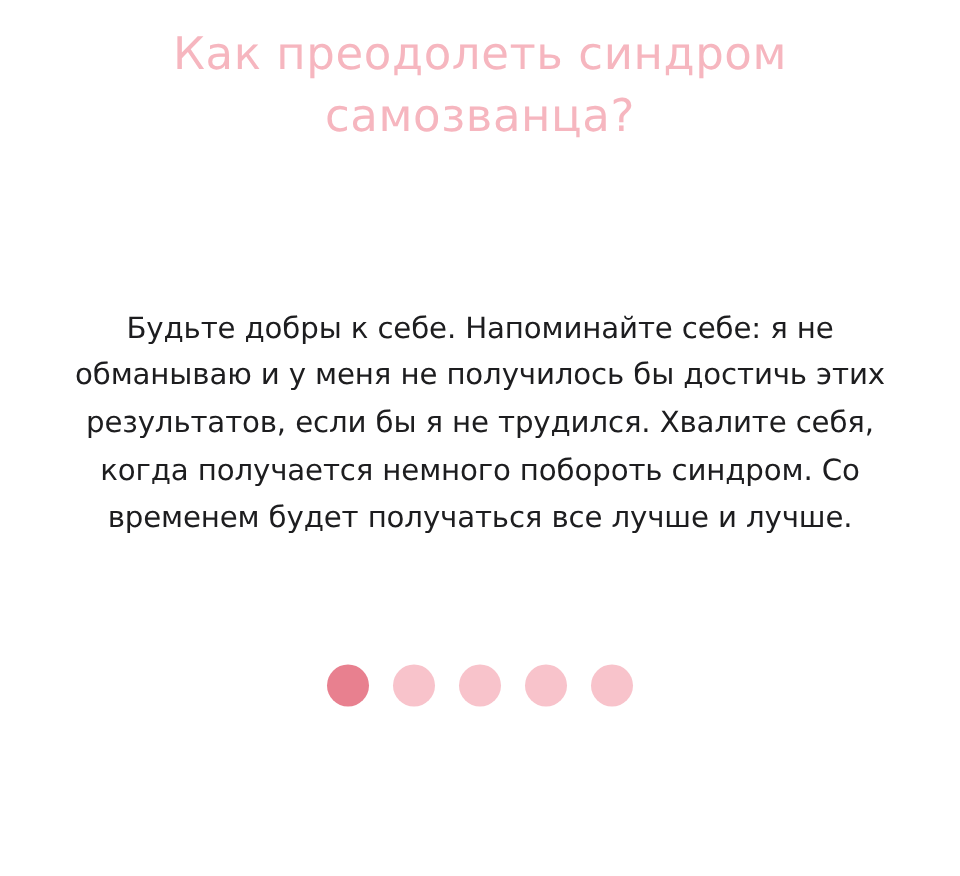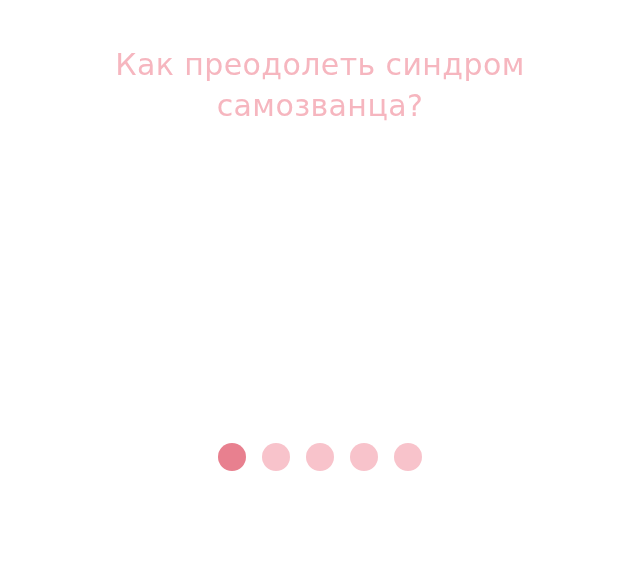--- a/index.html
+++ b/index.html
@@ -17,21 +17,21 @@
     position: relative;
     width: 640px;
     height: 584px;
     background: #ffffff;
     box-sizing: border-box;
     display: flex;
     flex-direction: column;
     align-items: center;
   }
   .title {
-    margin-top: 44px;
+    margin-top: 16px;
     width: 520px;
     text-align: center;
     color: #f6b6bf;
     font-family: "DejaVu Sans", sans-serif;
     font-size: 30px;
     line-height: 1.38;
     font-weight: 400;
     letter-spacing: 0.4px;
   }
   .body-text {
@@ -62,20 +62,21 @@
     display: block;
   }
 </style>
 </head>
 <body>
 
 <div class="slide" style="background: rgb(255, 255, 255);">
 
   <div class="title" style="color: rgb(246, 182, 191);">Как преодолеть синдром самозванца?</div>
 
+  <div class="body-text" style="color: rgb(29, 29, 31);">Будьте добры к себе. Напоминайте себе: я не обманываю и у меня не получилось бы достичь этих результатов, если бы я не трудился. Хвалите себя, когда получается немного побороть синдром. Со временем будет получаться все лучше и лучше.</div>
 
   <div class="dots">
     <span class="dot" style="background: rgb(232, 128, 143);"></span>
     <span class="dot" style="background: rgb(248, 195, 203);"></span>
     <span class="dot" style="background: rgb(248, 195, 203);"></span>
     <span class="dot" style="background: rgb(248, 195, 203);"></span>
     <span class="dot" style="background: rgb(248, 195, 203);"></span>
   </div>
 
 </div>

